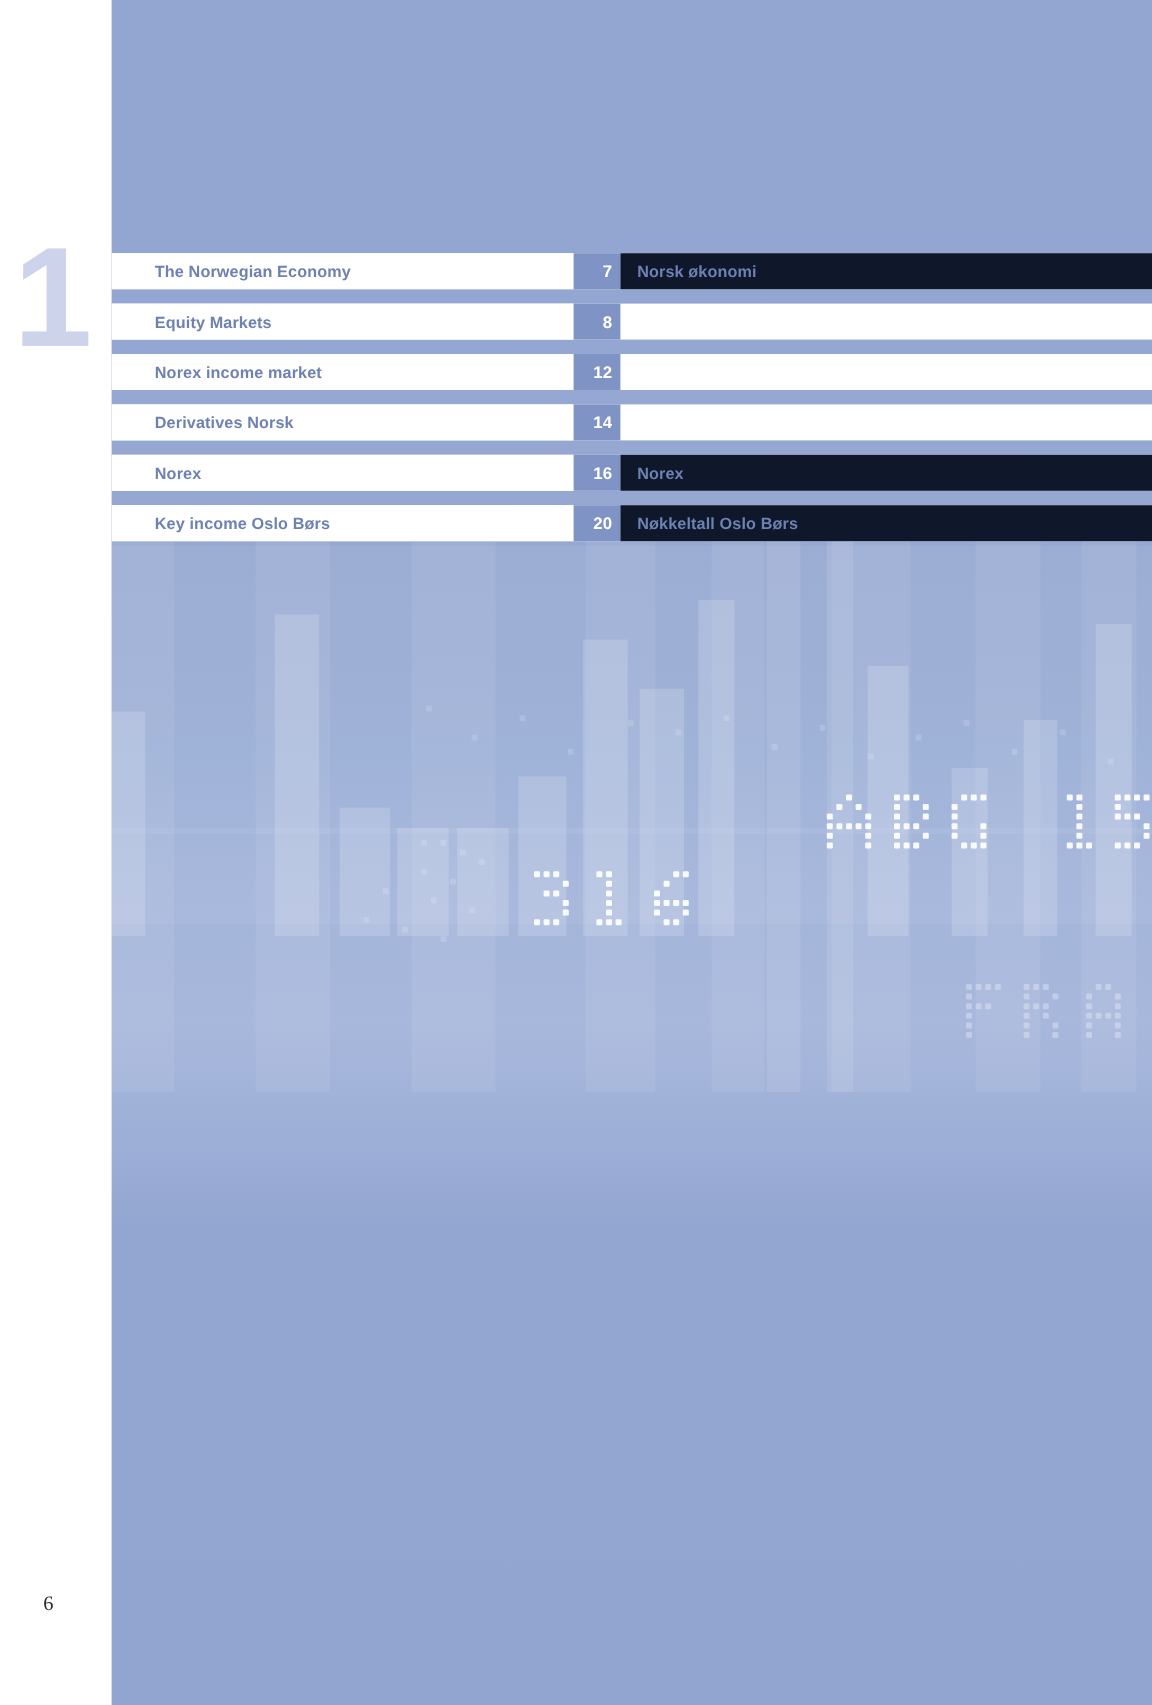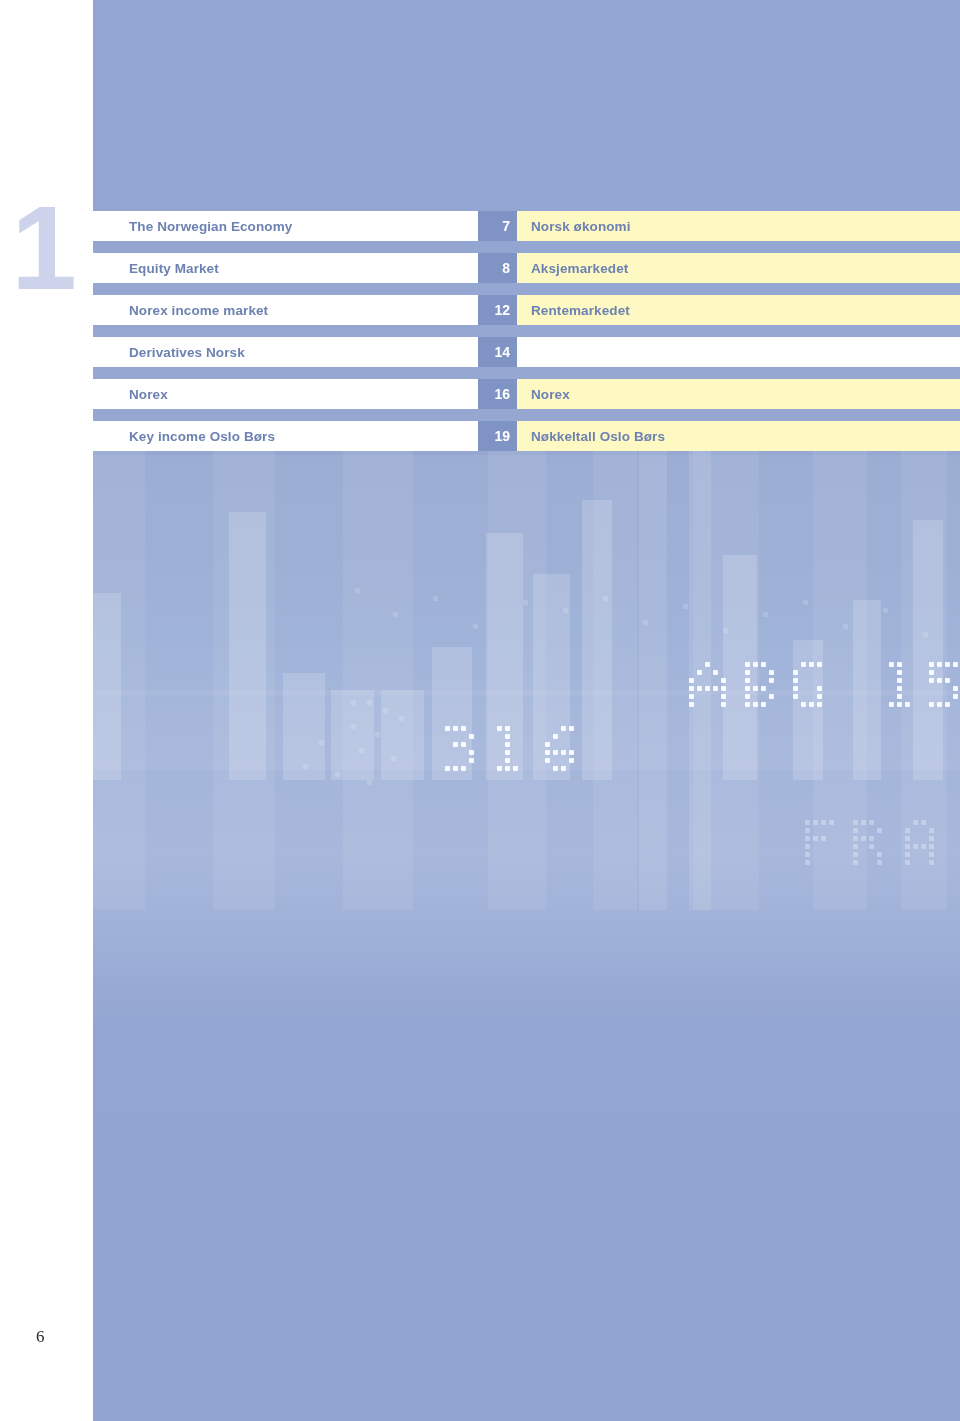--- a/index.html
+++ b/index.html
@@ -127,21 +127,21 @@
     color: #ffffff;
     font-size: 14px;
     font-weight: bold;
   }
   .toc-no {
     flex: 1;
     display: flex;
     align-items: center;
     padding-left: 14px;
     box-sizing: border-box;
-    background: #fef9c3;
+    background: #0f172a;
   }
   .toc-label {
     font-size: 13.5px;
     font-weight: bold;
     color: #6d82b2;
     letter-spacing: 0.1px;
     white-space: nowrap;
   }
 </style>
 </head>
@@ -386,36 +386,30 @@
           <span class="toc-label">The Norwegian Economy</span>
         </div>
         <div class="toc-page">7</div>
         <div class="toc-no">
           <span class="toc-label">Norsk økonomi</span>
         </div>
       </div>
 
       <div class="toc-row">
         <div class="toc-en">
-          <span class="toc-label">Equity Market</span>
+          <span class="toc-label">Equity Markets</span>
         </div>
         <div class="toc-page">8</div>
-        <div class="toc-no">
-          <span class="toc-label">Aksjemarkedet</span>
-        </div>
       </div>
 
       <div class="toc-row">
         <div class="toc-en">
           <span class="toc-label">Norex income market</span>
         </div>
         <div class="toc-page">12</div>
-        <div class="toc-no">
-          <span class="toc-label">Rentemarkedet</span>
-        </div>
       </div>
 
       <div class="toc-row">
         <div class="toc-en">
           <span class="toc-label">Derivatives Norsk</span>
         </div>
         <div class="toc-page">14</div>
       </div>
 
       <div class="toc-row">
@@ -425,21 +419,21 @@
         <div class="toc-page">16</div>
         <div class="toc-no">
           <span class="toc-label">Norex</span>
         </div>
       </div>
 
       <div class="toc-row">
         <div class="toc-en">
           <span class="toc-label">Key income Oslo Børs</span>
         </div>
-        <div class="toc-page">19</div>
+        <div class="toc-page">20</div>
         <div class="toc-no">
           <span class="toc-label">Nøkkeltall Oslo Børs</span>
         </div>
       </div>
 
     </div>
 
   </div>
 </div>
 

